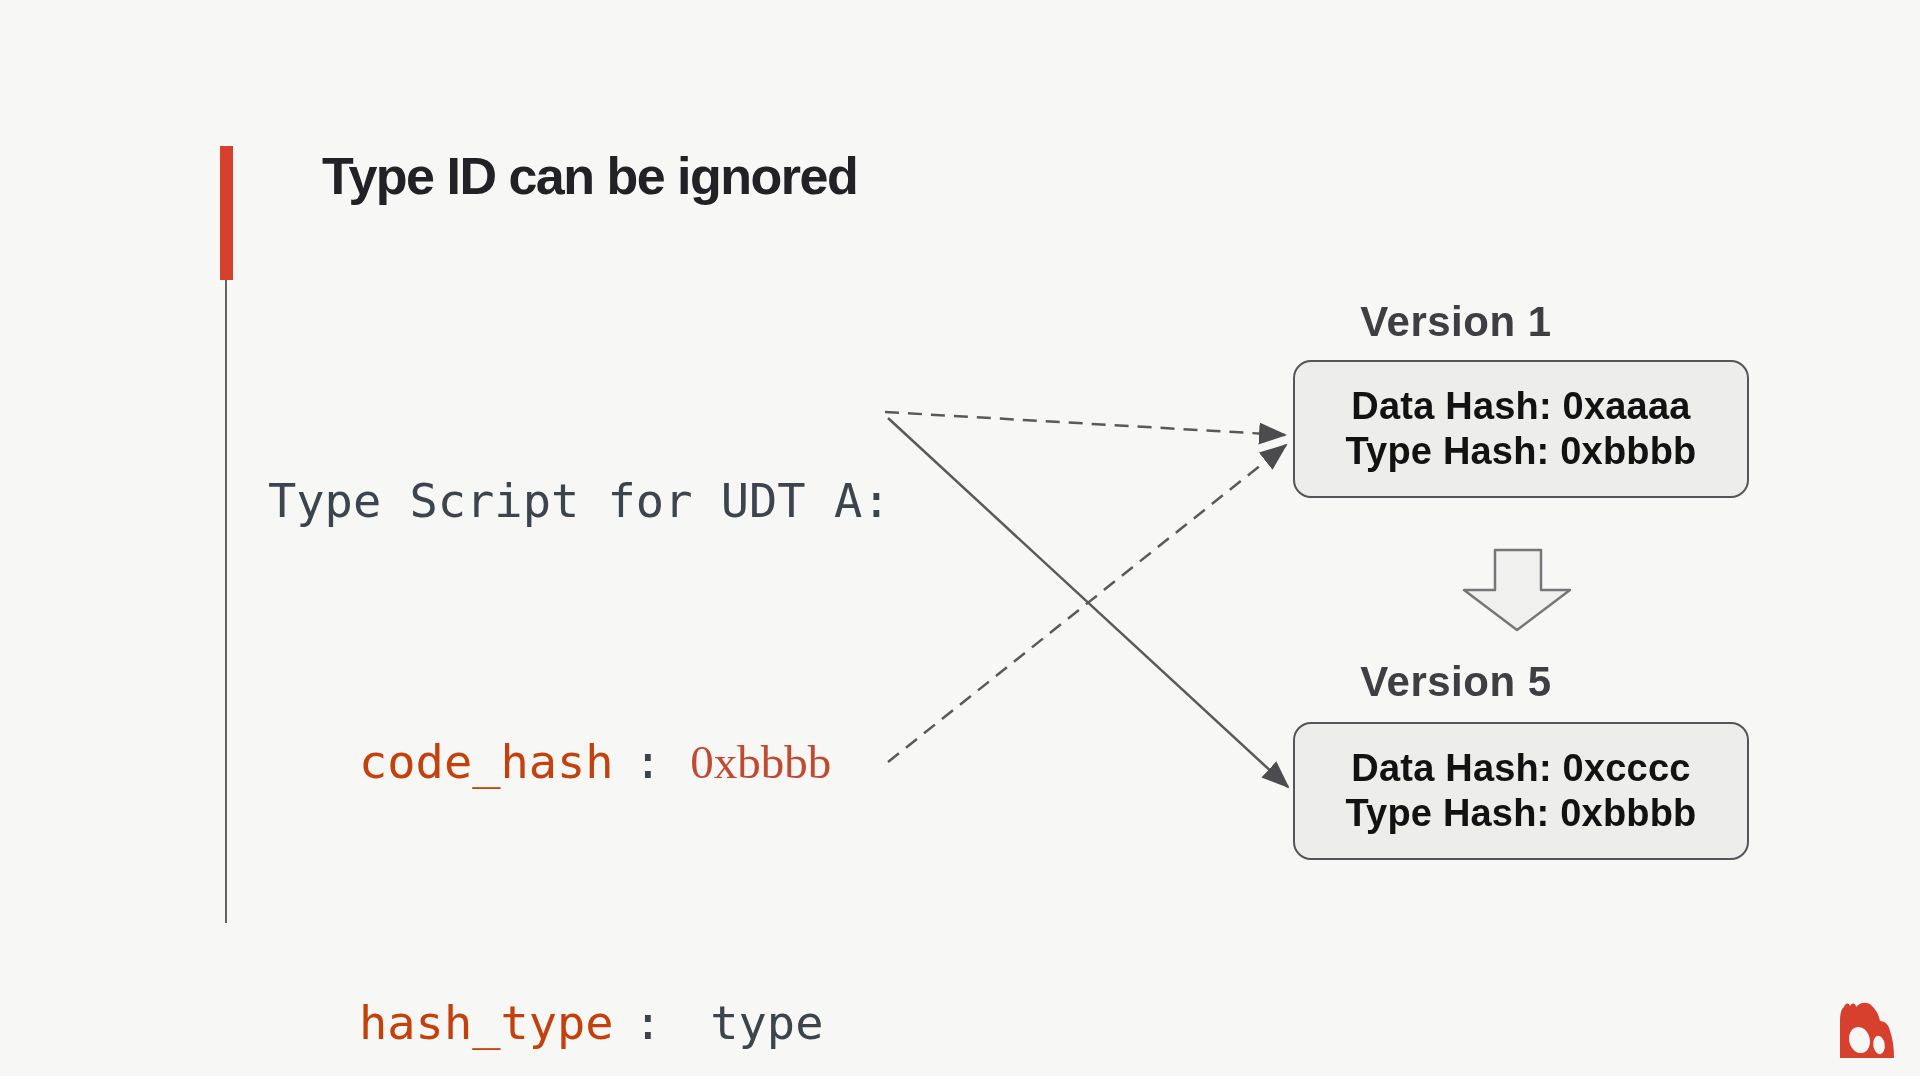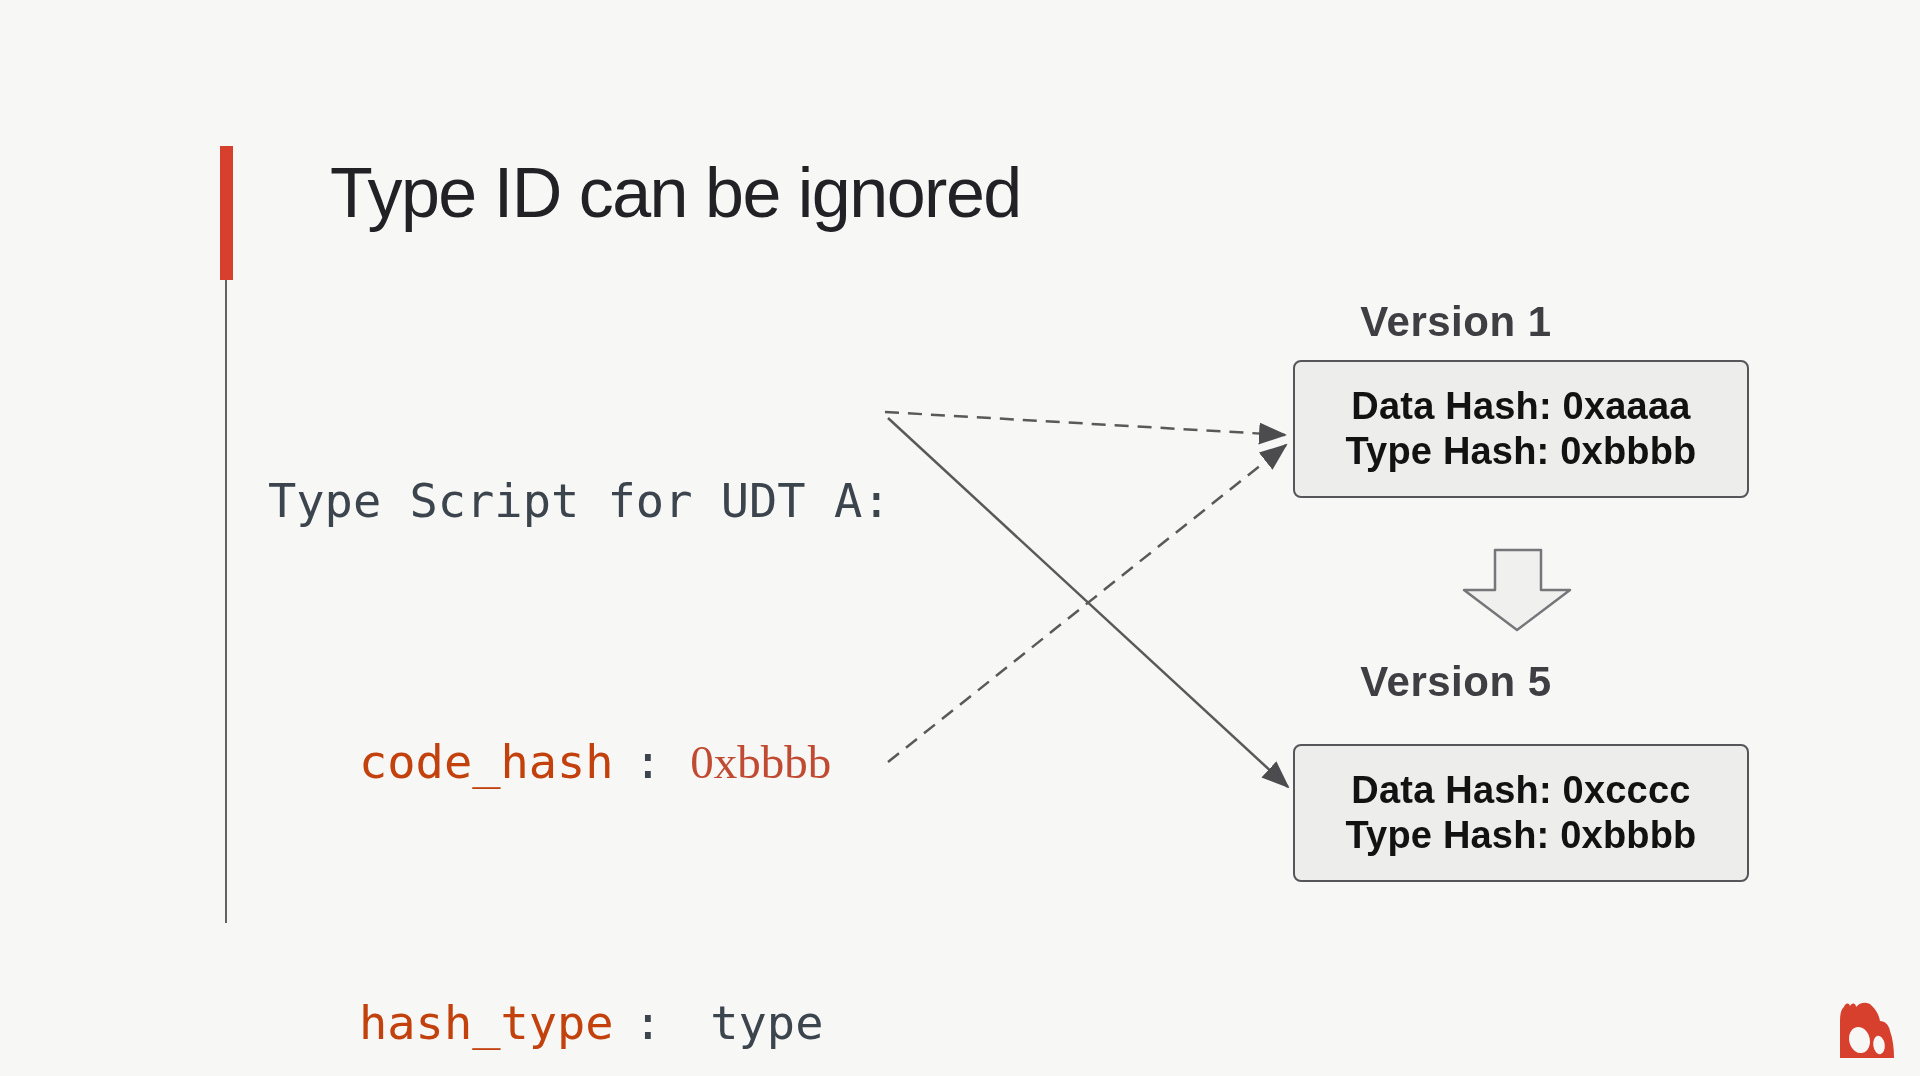--- a/index.html
+++ b/index.html
@@ -21,23 +21,23 @@
   }
   .left-rule {
     position: absolute;
     left: 225px; top: 280px;
     width: 2px; height: 643px;
     background: #636363;
   }
   .slide-title {
     position: absolute;
     left: 322px; top: 150px;
-    margin: 8px;
-    font-size: 70px;
-    font-weight: normal;
+    margin: 0;
+    font-size: 52px;
+    font-weight: bold;
     letter-spacing: -1.5px;
     color: #222226;
     line-height: 1;
   }
 
   
   .code-block {
     position: absolute;
     left: 248px; top: 283px;
     font-family: "DejaVu Sans Mono", monospace;
@@ -74,33 +74,33 @@
   .version-label.v1 { top: 298px; }
   .version-label.v2 { top: 658px; }
 
   .hash-box {
     position: absolute;
     left: 1293px;
     width: 456px; height: 138px;
     box-sizing: border-box;
     background: #ededec;
     border: 2.5px solid #55555a;
-    border-radius: 8px;
+    border-radius: 18px;
     display: flex;
     flex-direction: column;
     justify-content: center;
     align-items: center;
     font-size: 38px;
     font-weight: bold;
     line-height: 45px;
     color: #121212;
     letter-spacing: 0.2px;
   }
   .hash-box.v1 { top: 360px; }
-  .hash-box.v2 { top: 744px; }
+  .hash-box.v2 { top: 722px; }
 
   .block-arrow {
     position: absolute;
     left: 1462px; top: 548px;
     width: 110px; height: 84px;
   }
 
   .logo {
     position: absolute;
     left: 1836px; top: 1001px;

